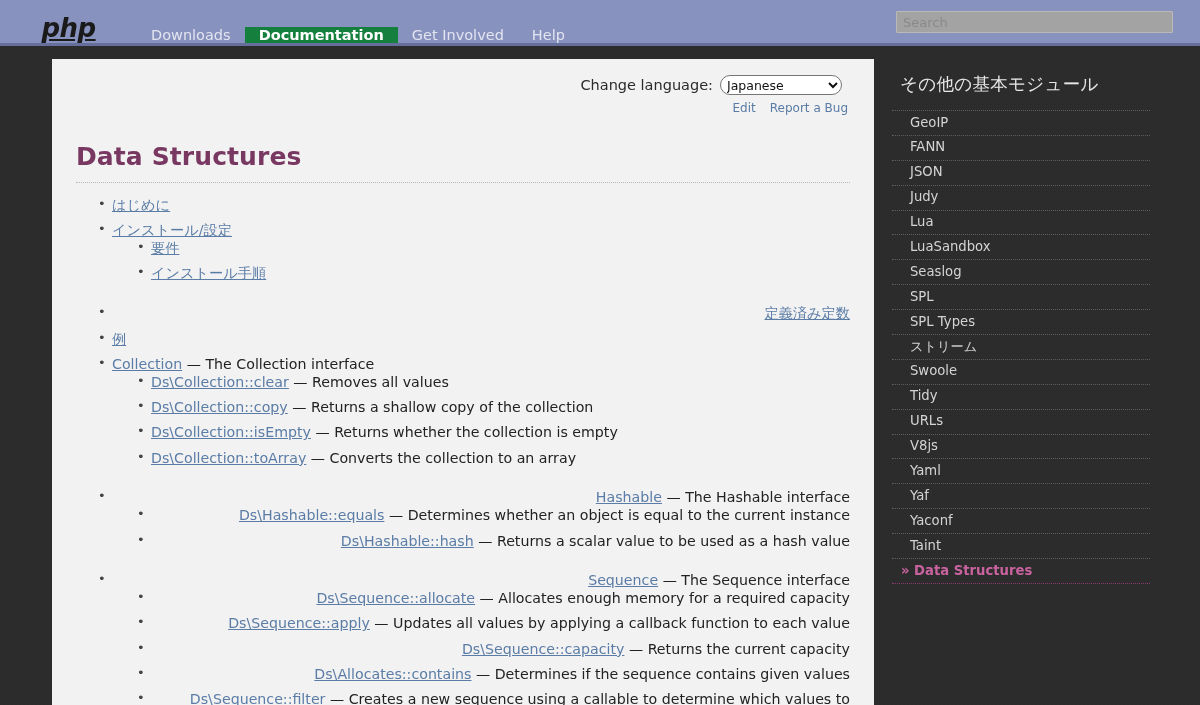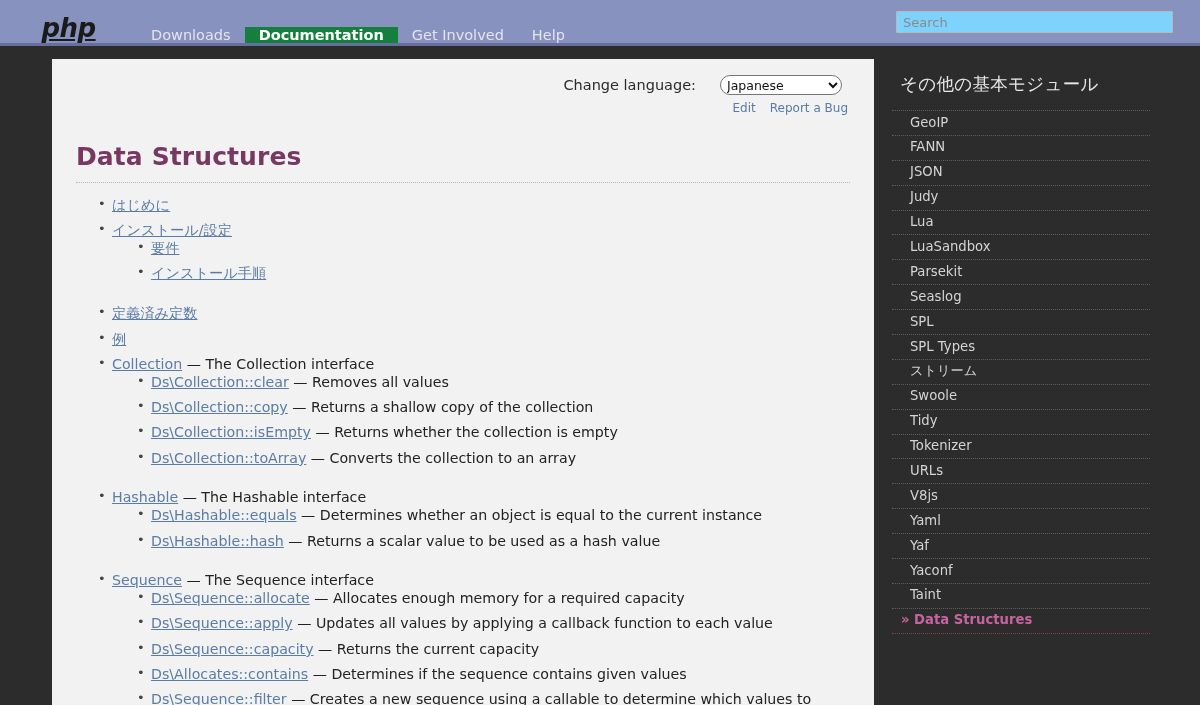--- a/index.html
+++ b/index.html
@@ -55,21 +55,21 @@
     right: 27px;
     top: 11px;
   }
   .nav-search input {
     width: 277px;
     height: 22px;
     padding: 1px 6px;
     font-size: 13px;
     font-family: "DejaVu Sans", "Liberation Sans", sans-serif;
     color: #333;
-    background: #7dd3fc;
+    background: #a3a3a3;
     border: 1px solid #b9b9b9;
     border-radius: 1px;
     outline: none;
   }
   .nav-search input::placeholder { color: #8a8a8a; }
 
   
   #layout {
     display: flex;
     align-items: flex-start;
@@ -83,21 +83,21 @@
     min-height: 646px;
     background: #f2f2f2;
     padding: 16px 24px 10px 24px;
     overflow: hidden;
   }
 
   .lang-row {
     display: flex;
     align-items: center;
     justify-content: flex-end;
-    gap: 24px;
+    gap: 7px;
     font-size: 14px;
     color: #333;
     padding-right: 8px;
   }
   .lang-label { color: #2b2b2b; font-size: 14.5px; }
   .lang-select {
     font-family: "DejaVu Sans", "Liberation Sans", sans-serif;
     font-size: 12.5px;
     color: #111;
     background: #fff;
@@ -150,21 +150,21 @@
     line-height: 1.25;
   }
   ul.toc li::before {
     content: "\2022";
     position: absolute;
     left: 0;
     top: -1px;
     color: #444;
     font-size: 13px;
   }
-  ul.toc li.spacer-top { margin-top: 22px; }
+  ul.toc li.spacer-top { margin-top: 22px; text-align: right; }
   ul.toc li.group { margin-bottom: 5px; }
   ul.toc a {
     color: #5a7ca6;
     text-decoration: underline;
   }
   ul.toc .jp { font-size: 14.2px; }
   .dash { color: #222; }
   .desc { color: #222; }
 
   
@@ -284,42 +284,36 @@
         <li>
           <a href="#">Judy</a>
         </li>
         <li>
           <a href="#">Lua</a>
         </li>
         <li>
           <a href="#">LuaSandbox</a>
         </li>
         <li>
-          <a href="#">Parsekit</a>
-        </li>
-        <li>
           <a href="#">Seaslog</a>
         </li>
         <li>
           <a href="#">SPL</a>
         </li>
         <li>
           <a href="#">SPL Types</a>
         </li>
         <li>
           <a href="#">ストリーム</a>
         </li>
         <li>
           <a href="#">Swoole</a>
         </li>
         <li>
           <a href="#">Tidy</a>
-        </li>
-        <li>
-          <a href="#">Tokenizer</a>
         </li>
         <li>
           <a href="#">URLs</a>
         </li>
         <li>
           <a href="#">V8js</a>
         </li>
         <li>
           <a href="#">Yaml</a>
         </li>

